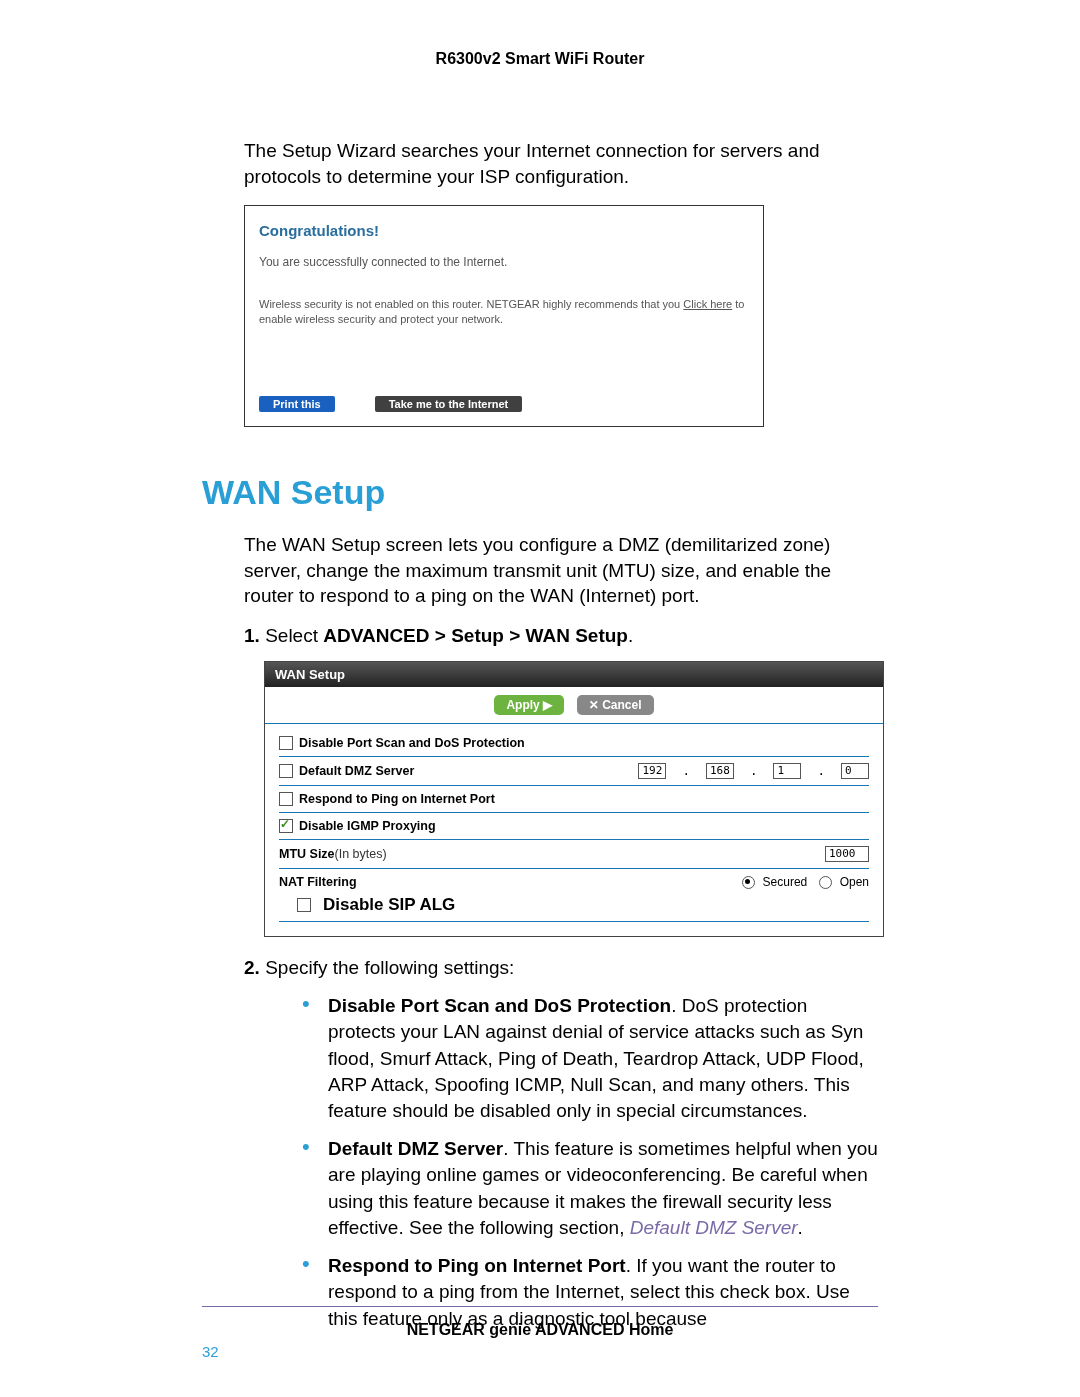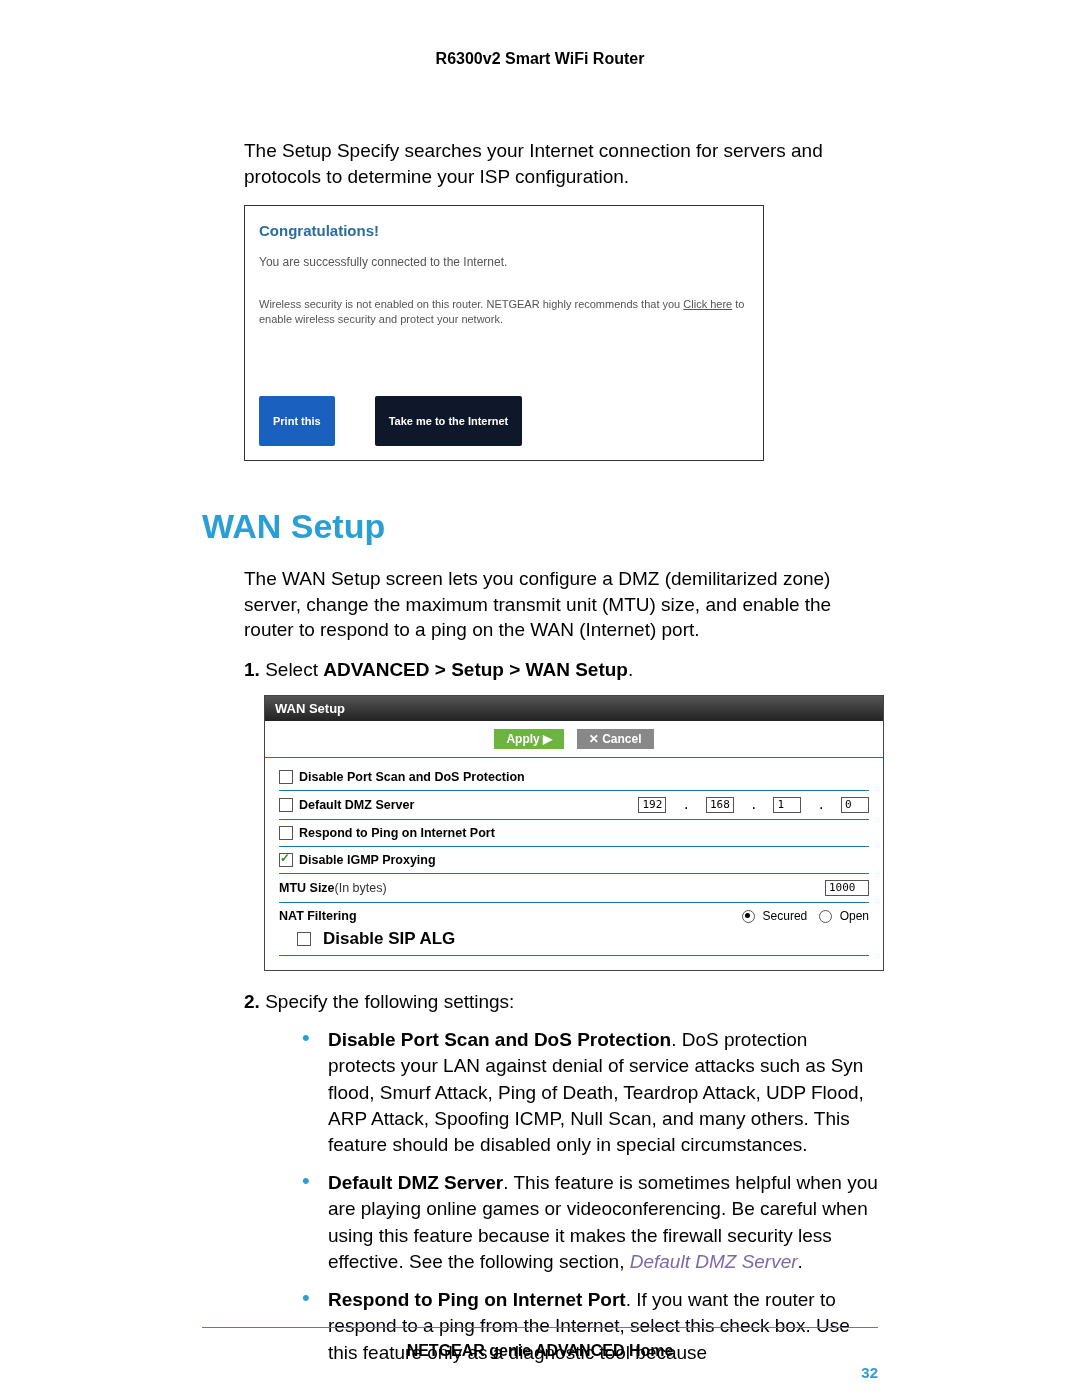--- a/index.html
+++ b/index.html
@@ -57,25 +57,25 @@
   }
   .embedded-box .btn-row {
     display: flex;
     gap: 40px;
   }
   .embedded-box .btn {
     border-radius: 2px;
     color: #fff;
     font-size: 11px;
     font-weight: bold;
-    padding: 19px 14px;
+    padding: 2px 14px;
     cursor: pointer;
   }
   .btn-blue { background: #1a60bf; }
-  .btn-green { background: #0f172a; }
+  .btn-green { background: #404040; }
   .section-heading {
     color: #2a9fd6;
     font-size: 34px;
     font-weight: bold;
     margin: 10px 0 20px 0;
   }
   .arrow-line {
     font-size: 19px;
     font-weight: bold;
     margin: 18px 0 10px 4px;
@@ -106,21 +106,21 @@
     font-size: 13px;
     padding: 5px 10px;
   }
   .wan-btnrow {
     text-align: center;
     padding: 8px 0;
     border-bottom: 1px solid #1976b5;
   }
   .pill {
     display: inline-block;
-    border-radius: 0;
+    border-radius: 5px;
     color: #fff;
     font-weight: bold;
     font-size: 12px;
     padding: 3px 12px;
     margin: 0 4px;
     cursor: pointer;
   }
   .pill-green { background: #6db33f; }
   .pill-gray { background: #888; }
   .wan-rows { padding: 6px 14px 14px 14px; }
@@ -228,37 +228,37 @@
     border: none;
     border-top: 1px solid #7b6aa8;
     margin-bottom: 14px;
   }
   .footer-title {
     text-align: center;
     font-weight: bold;
     font-size: 16px;
   }
   .footer-page {
-    text-align: right;
+    text-align: left;
     color: #2a9fd6;
-    font-weight: bold;
+    font-weight: normal;
     font-size: 15px;
     margin-top: 4px;
   }
   .subline { font-size: 17px; font-weight: bold; padding-left: 18px; }
   .light { font-weight: normal; color: #333; }
 </style>
 </head>
 <body>
 
 <div class="page">
 
   <div class="header-title">R6300v2 Smart WiFi Router</div>
 
-  <div class="body-text">The Setup Specify searches your Internet connection for servers and protocols to determine your ISP configuration.</div>
+  <div class="body-text">The Setup Wizard searches your Internet connection for servers and protocols to determine your ISP configuration.</div>
 
   <div class="embedded-box">
     <div class="congrats">Congratulations!</div>
     <div class="line">You are successfully connected to the Internet.</div>
     <div class="line2">
       <span>Wireless security is not enabled on this router. NETGEAR highly recommends that you </span><u>Click here</u><span> to enable wireless security and protect your network.</span>
     </div>
     <div class="btn-row">
       <div class="btn btn-blue">Print this</div>
       <div class="btn btn-green">Take me to the Internet</div>

